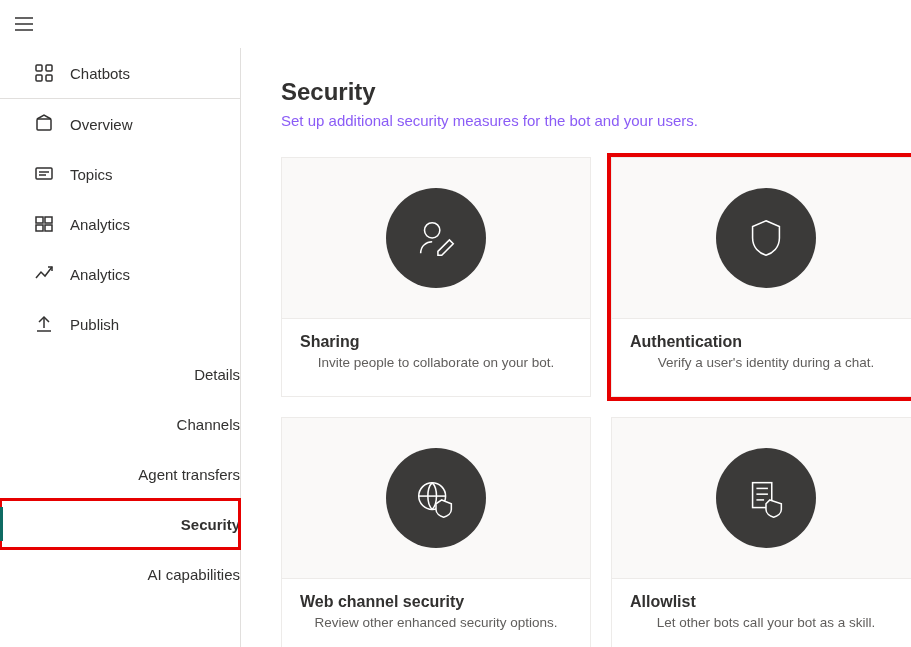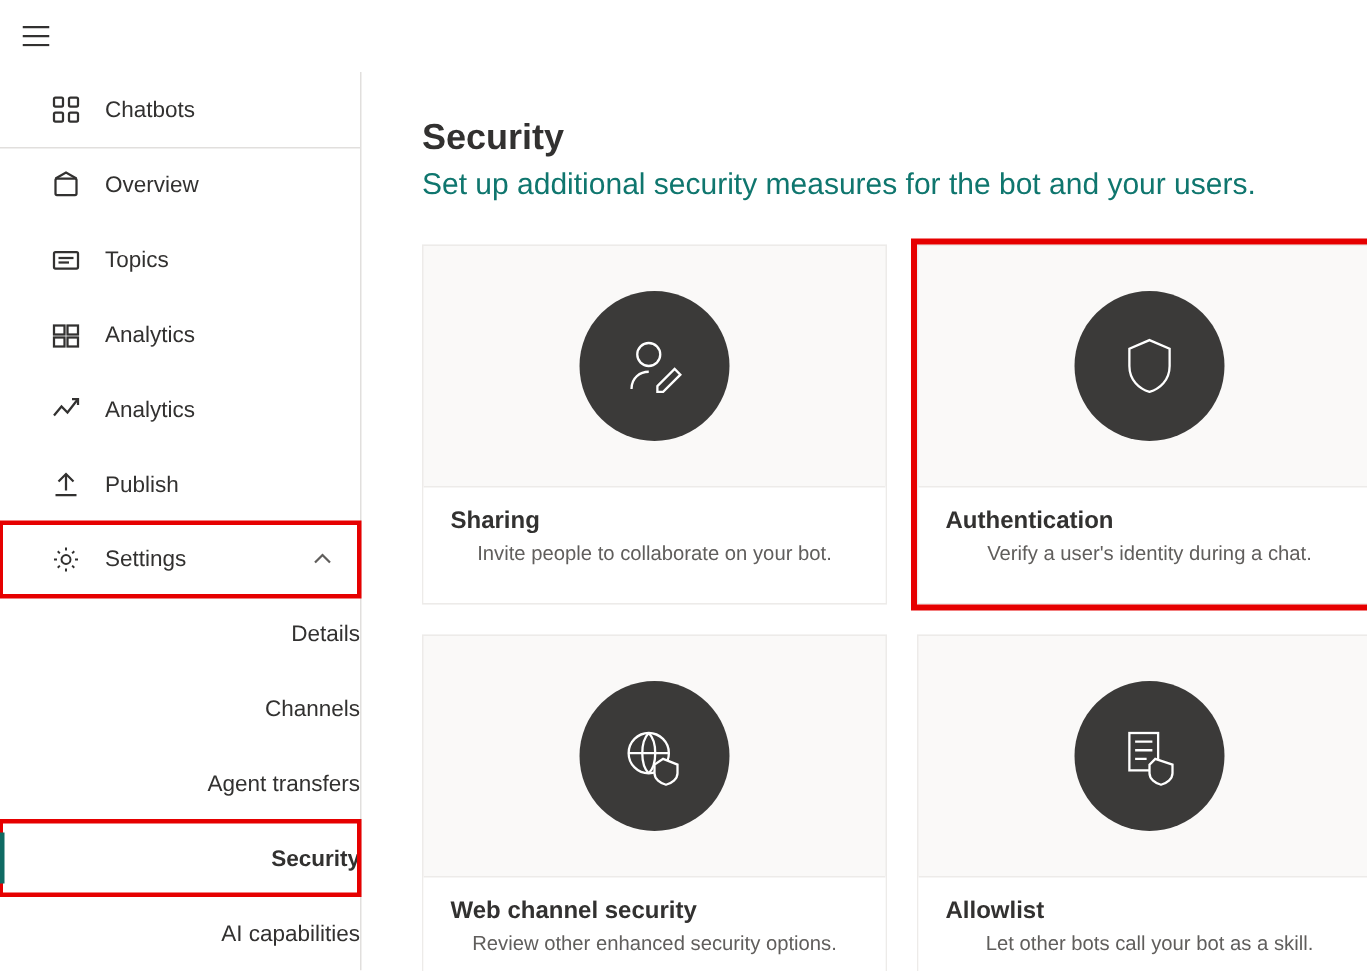--- a/index.html
+++ b/index.html
@@ -91,22 +91,22 @@
       flex:1;
       padding: 30px 0 0 40px;
       overflow:auto;
     }
     .page-title {
       font-size:24px;
       font-weight:600;
       margin-bottom:6px;
     }
     .page-subtitle {
-      font-size:20px;
-      color:#0f766e;
+      font-size:15px;
+      color:#8b5cf6;
       margin-bottom:28px;
     }
     .cards-grid {
       display:grid;
       grid-template-columns: repeat(2, 310px);
       grid-auto-rows: 240px;
       gap: 20px;
     }
     .card {
       background:#faf9f8;
@@ -225,34 +225,20 @@
       <span class="icon-slot">
         <svg viewBox="0 0 20 20" fill="none" stroke="#323130" stroke-width="1.5">
             <line x1="10" y1="3" x2="10" y2="14"></line>
             <polyline points="5,8 10,3 15,8"></polyline>
             <line x1="3" y1="17" x2="17" y2="17"></line>
           </svg>
       </span>
       <span>Publish</span>
     </div>
 
-    <div class="nav-item highlight-red">
-      <span class="icon-slot">
-        <svg viewBox="0 0 20 20" fill="none" stroke="#323130" stroke-width="1.3">
-            <circle cx="10" cy="10" r="3"></circle>
-            <path d="M10 2v2M10 16v2M18 10h-2M4 10H2M15.5 4.5l-1.4 1.4M5.9 14.1l-1.4 1.4M15.5 15.5l-1.4-1.4M5.9 5.9L4.5 4.5"></path>
-          </svg>
-      </span>
-      <span>Settings</span>
-      <span class="chev">
-        <svg viewBox="0 0 14 14" fill="none" stroke="#605e5c" stroke-width="1.5">
-            <polyline points="2,9 7,4 12,9"></polyline>
-          </svg>
-      </span>
-    </div>
 
     <div class="nav-subitem">
       <span>Details</span>
     </div>
     <div class="nav-subitem">
       <span>Channels</span>
     </div>
     <div class="nav-subitem">
       <span>Agent transfers</span>
     </div>

